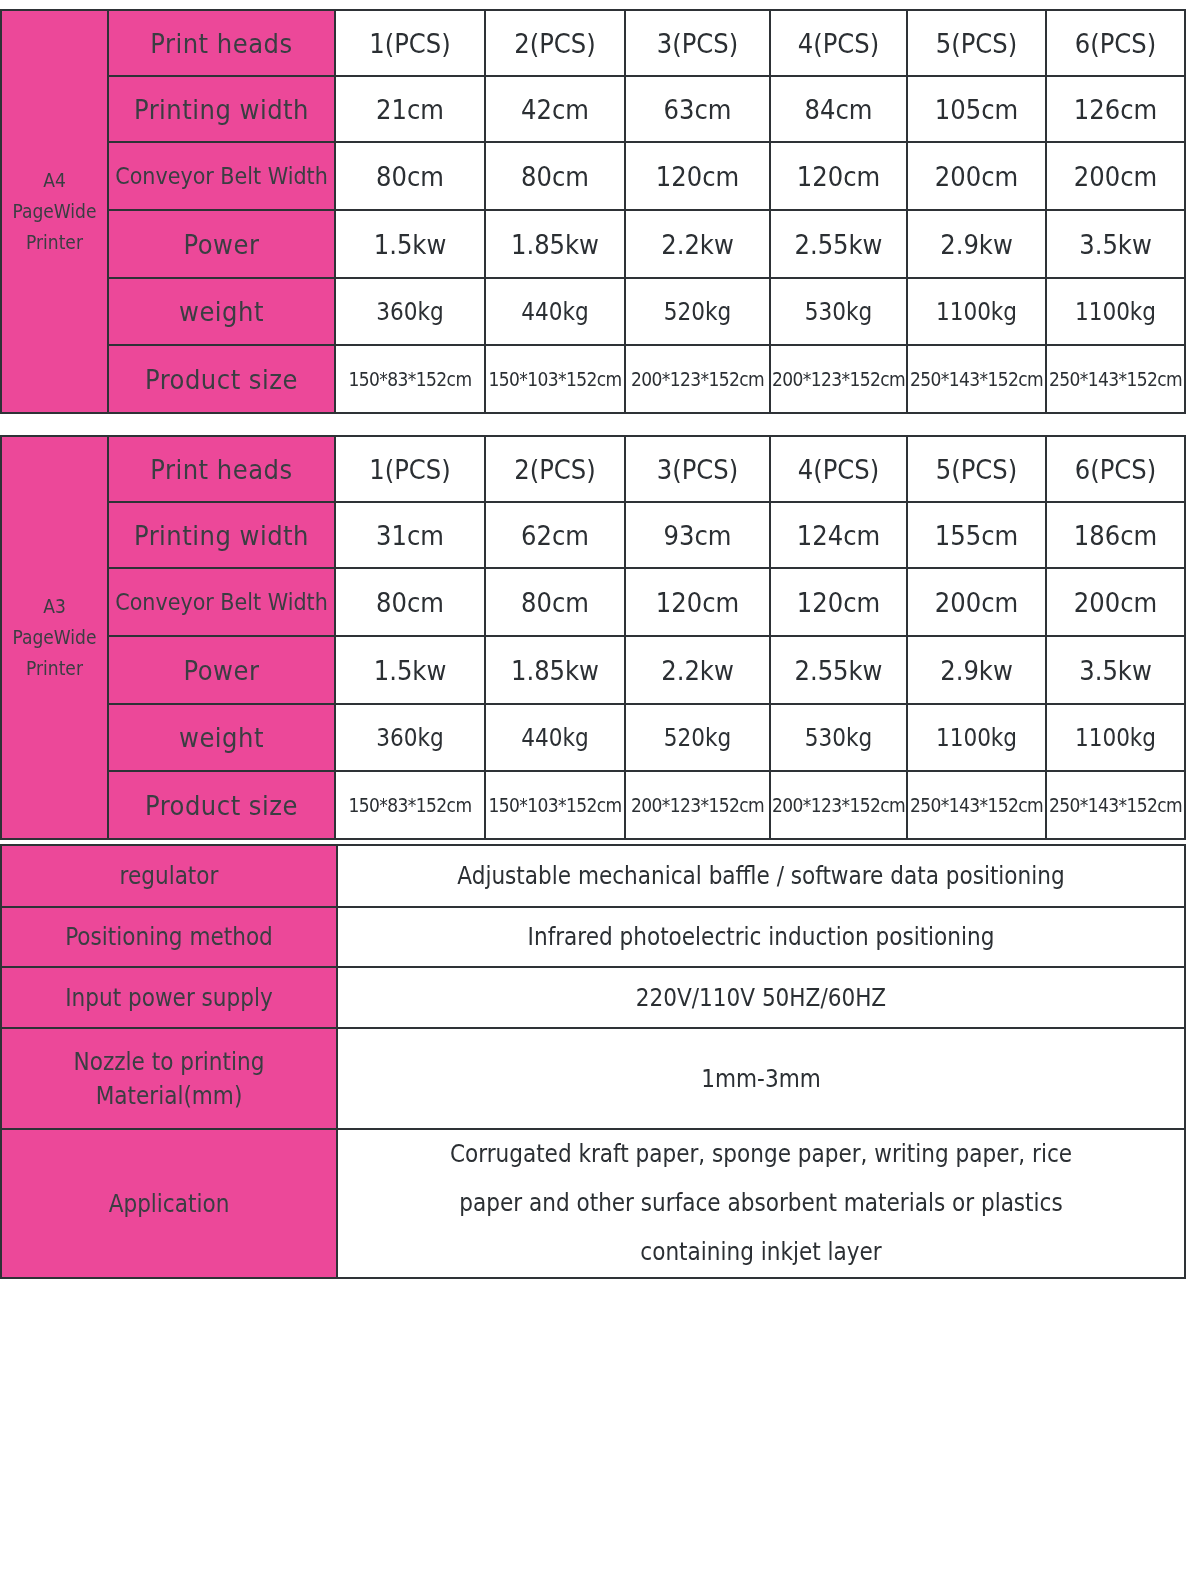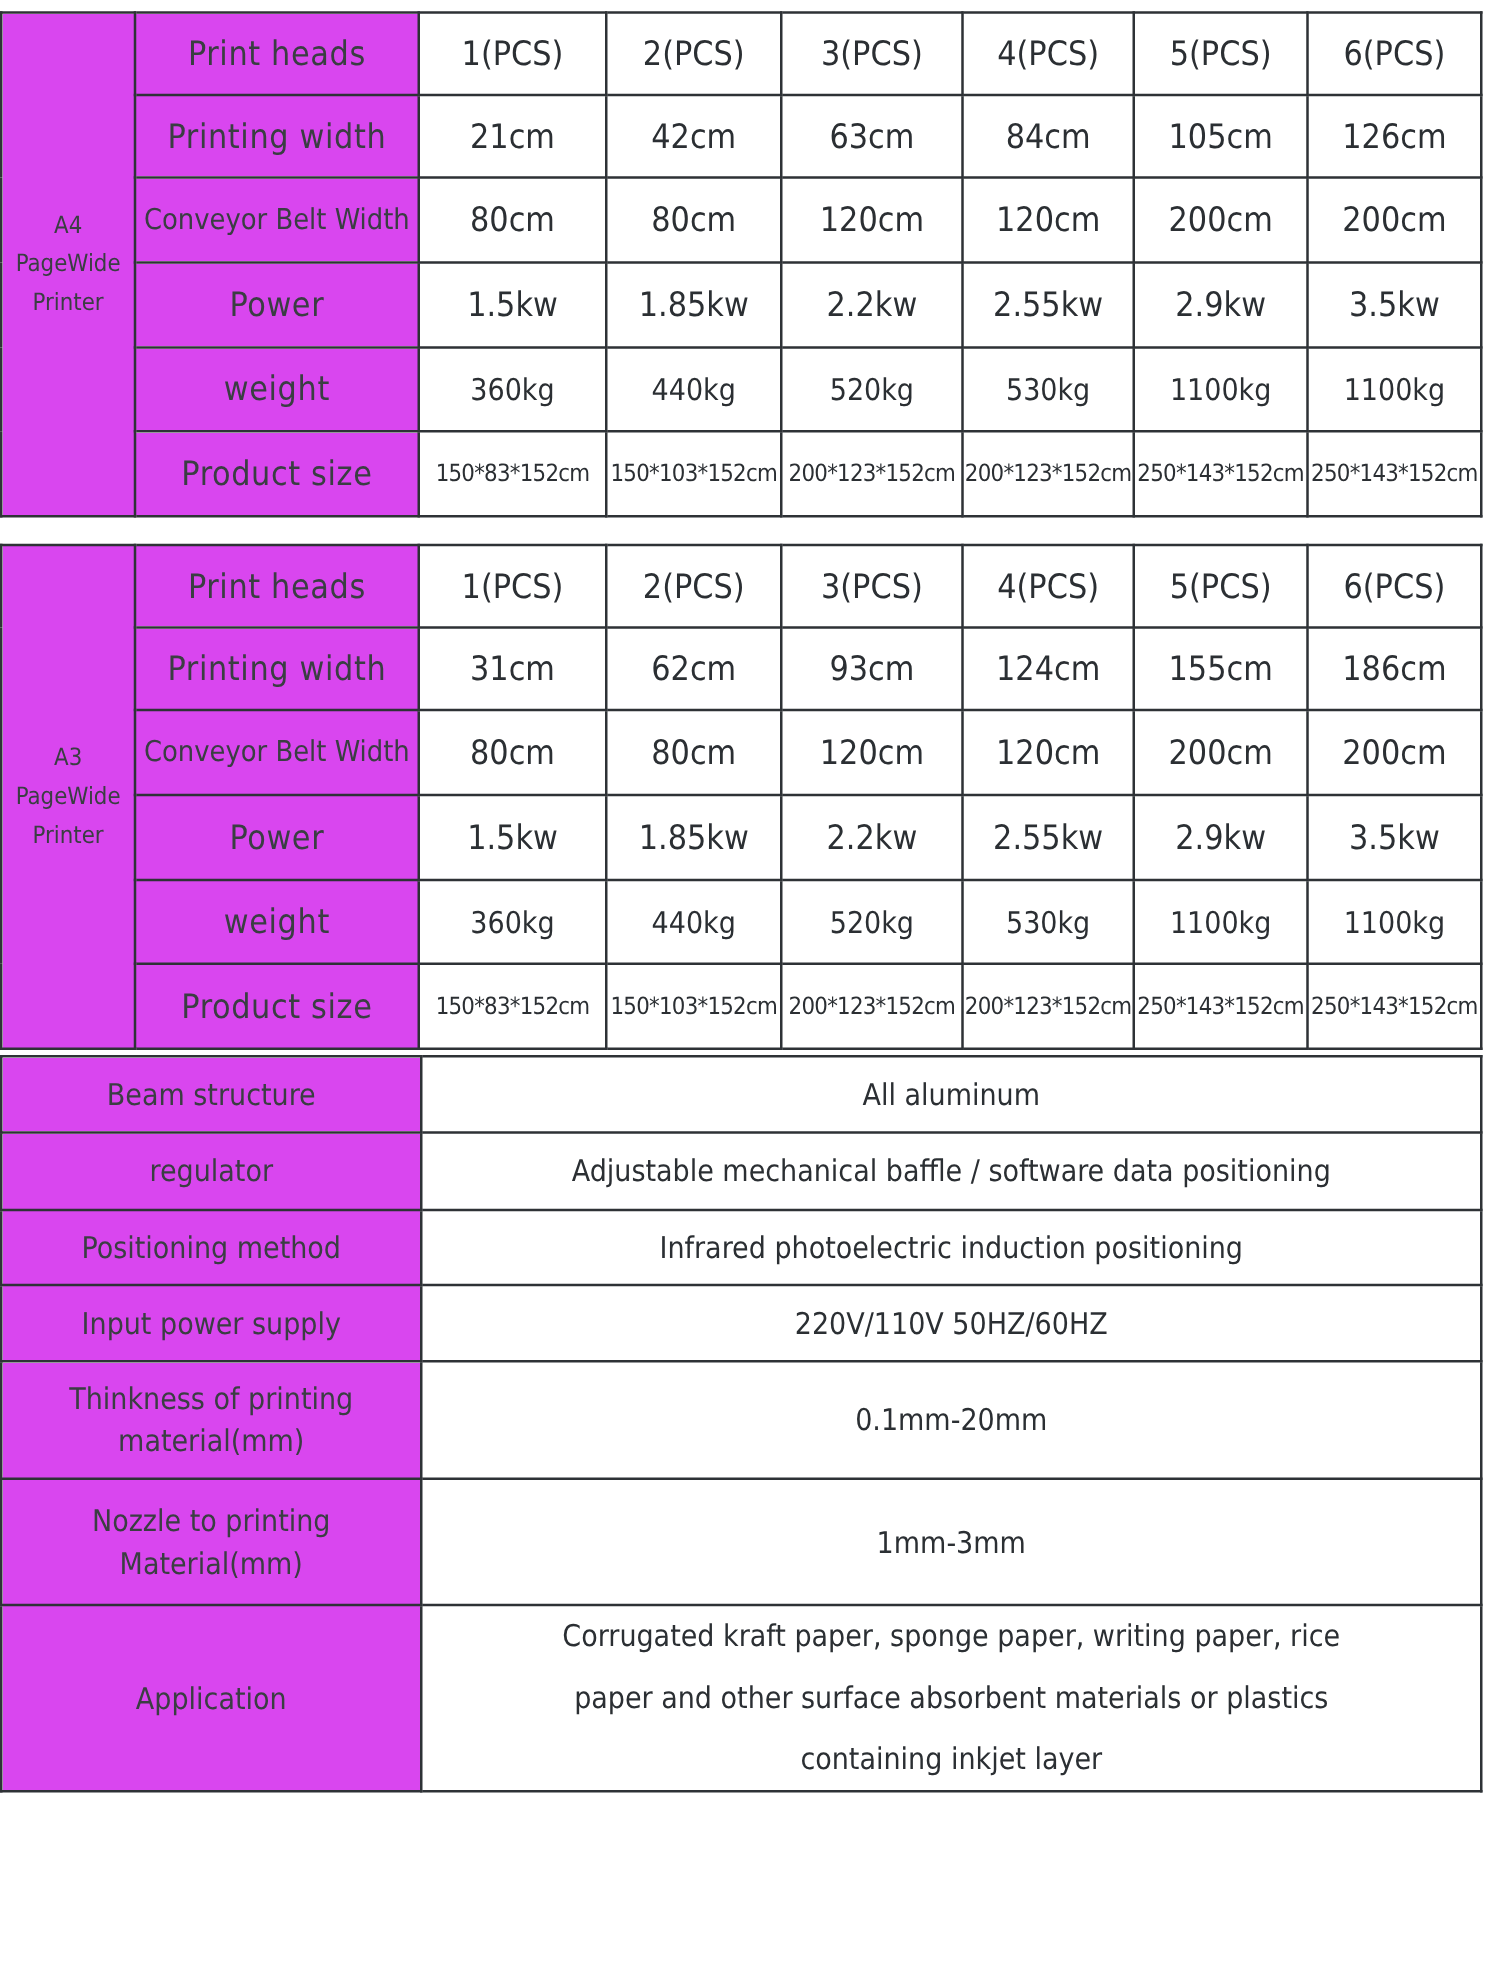--- a/index.html
+++ b/index.html
@@ -1,20 +1,20 @@
 <!DOCTYPE html>
 <html><head>
 <meta charset="utf-8">
 <style>
   html, body { margin: 0; padding: 0; background: #ffffff; }
   body { width: 1200px; height: 1586px; position: relative; overflow: hidden;
          font-family: "DejaVu Sans Condensed", "DejaVu Sans", sans-serif; color: #2b2f33; }
   table { border-collapse: collapse; position: absolute; left: 0; table-layout: fixed; }
   td { border: 2px solid #2e3236; text-align: center; vertical-align: middle; padding: 0; overflow: hidden; white-space: nowrap; }
-  .grey { background: #d946ef; }
+  .grey { background: #ec4899; }
   .model { font-size: 19px; line-height: 31px; color: #3a3e42; margin-left: 29px; }
   .label { font-size: 27px; letter-spacing: 0.5px; color: #3a3e42; }
   .label.small { font-size: 23px; letter-spacing: 0; }
   .val { font-size: 27px; }
   .val.med { font-size: 24px; text-align: center; }
   .val.sm { font-size: 19px; letter-spacing: -0.6px; }
   #spec-a4 { top: 9px; width: 1184px; }
   #spec-a3 { top: 435px; width: 1184px; }
   #spec-general { top: 844px; width: 1184px; }
   .g-label { font-size: 24px; color: #3a3e42; white-space: normal; line-height: 34px; }
@@ -171,40 +171,32 @@
       </tr>
     </tbody>
 </table>
 
 <table id="spec-general">
   <colgroup>
       <col style="width:336px">
       <col style="width:848px">
     </colgroup>
   <tbody id="general-body">
-      <tr style="height: 61px;">
-        <td class="grey g-label">Beam structure</td>
-        <td class="g-val">All aluminum</td>
-      </tr>
       <tr style="height: 62px; margin-top: 40px;">
         <td class="grey g-label">regulator</td>
         <td class="g-val">Adjustable mechanical baffle / software data positioning</td>
       </tr>
       <tr style="height: 60px;">
         <td class="grey g-label">Positioning method</td>
         <td class="g-val">Infrared photoelectric induction positioning</td>
       </tr>
       <tr style="height: 61px;">
         <td class="grey g-label">Input power supply</td>
         <td class="g-val">220V/110V  50HZ/60HZ</td>
       </tr>
-      <tr style="height: 94px;">
-        <td class="grey g-label" style="padding: 0px 40px;">Thinkness of printing material(mm)</td>
-        <td class="g-val">0.1mm-20mm</td>
-      </tr>
       <tr style="height: 101px;">
         <td class="grey g-label" style="padding: 0px 20px;">Nozzle to printing Material(mm)</td>
         <td class="g-val">1mm-3mm</td>
       </tr>
       <tr style="height: 147px;">
         <td class="grey g-label">Application</td>
         <td class="g-val app" style="padding: 0px 100px;">Corrugated kraft paper, sponge paper, writing paper, rice paper and other surface absorbent materials or plastics containing inkjet layer</td>
       </tr>
     </tbody>
 </table>

